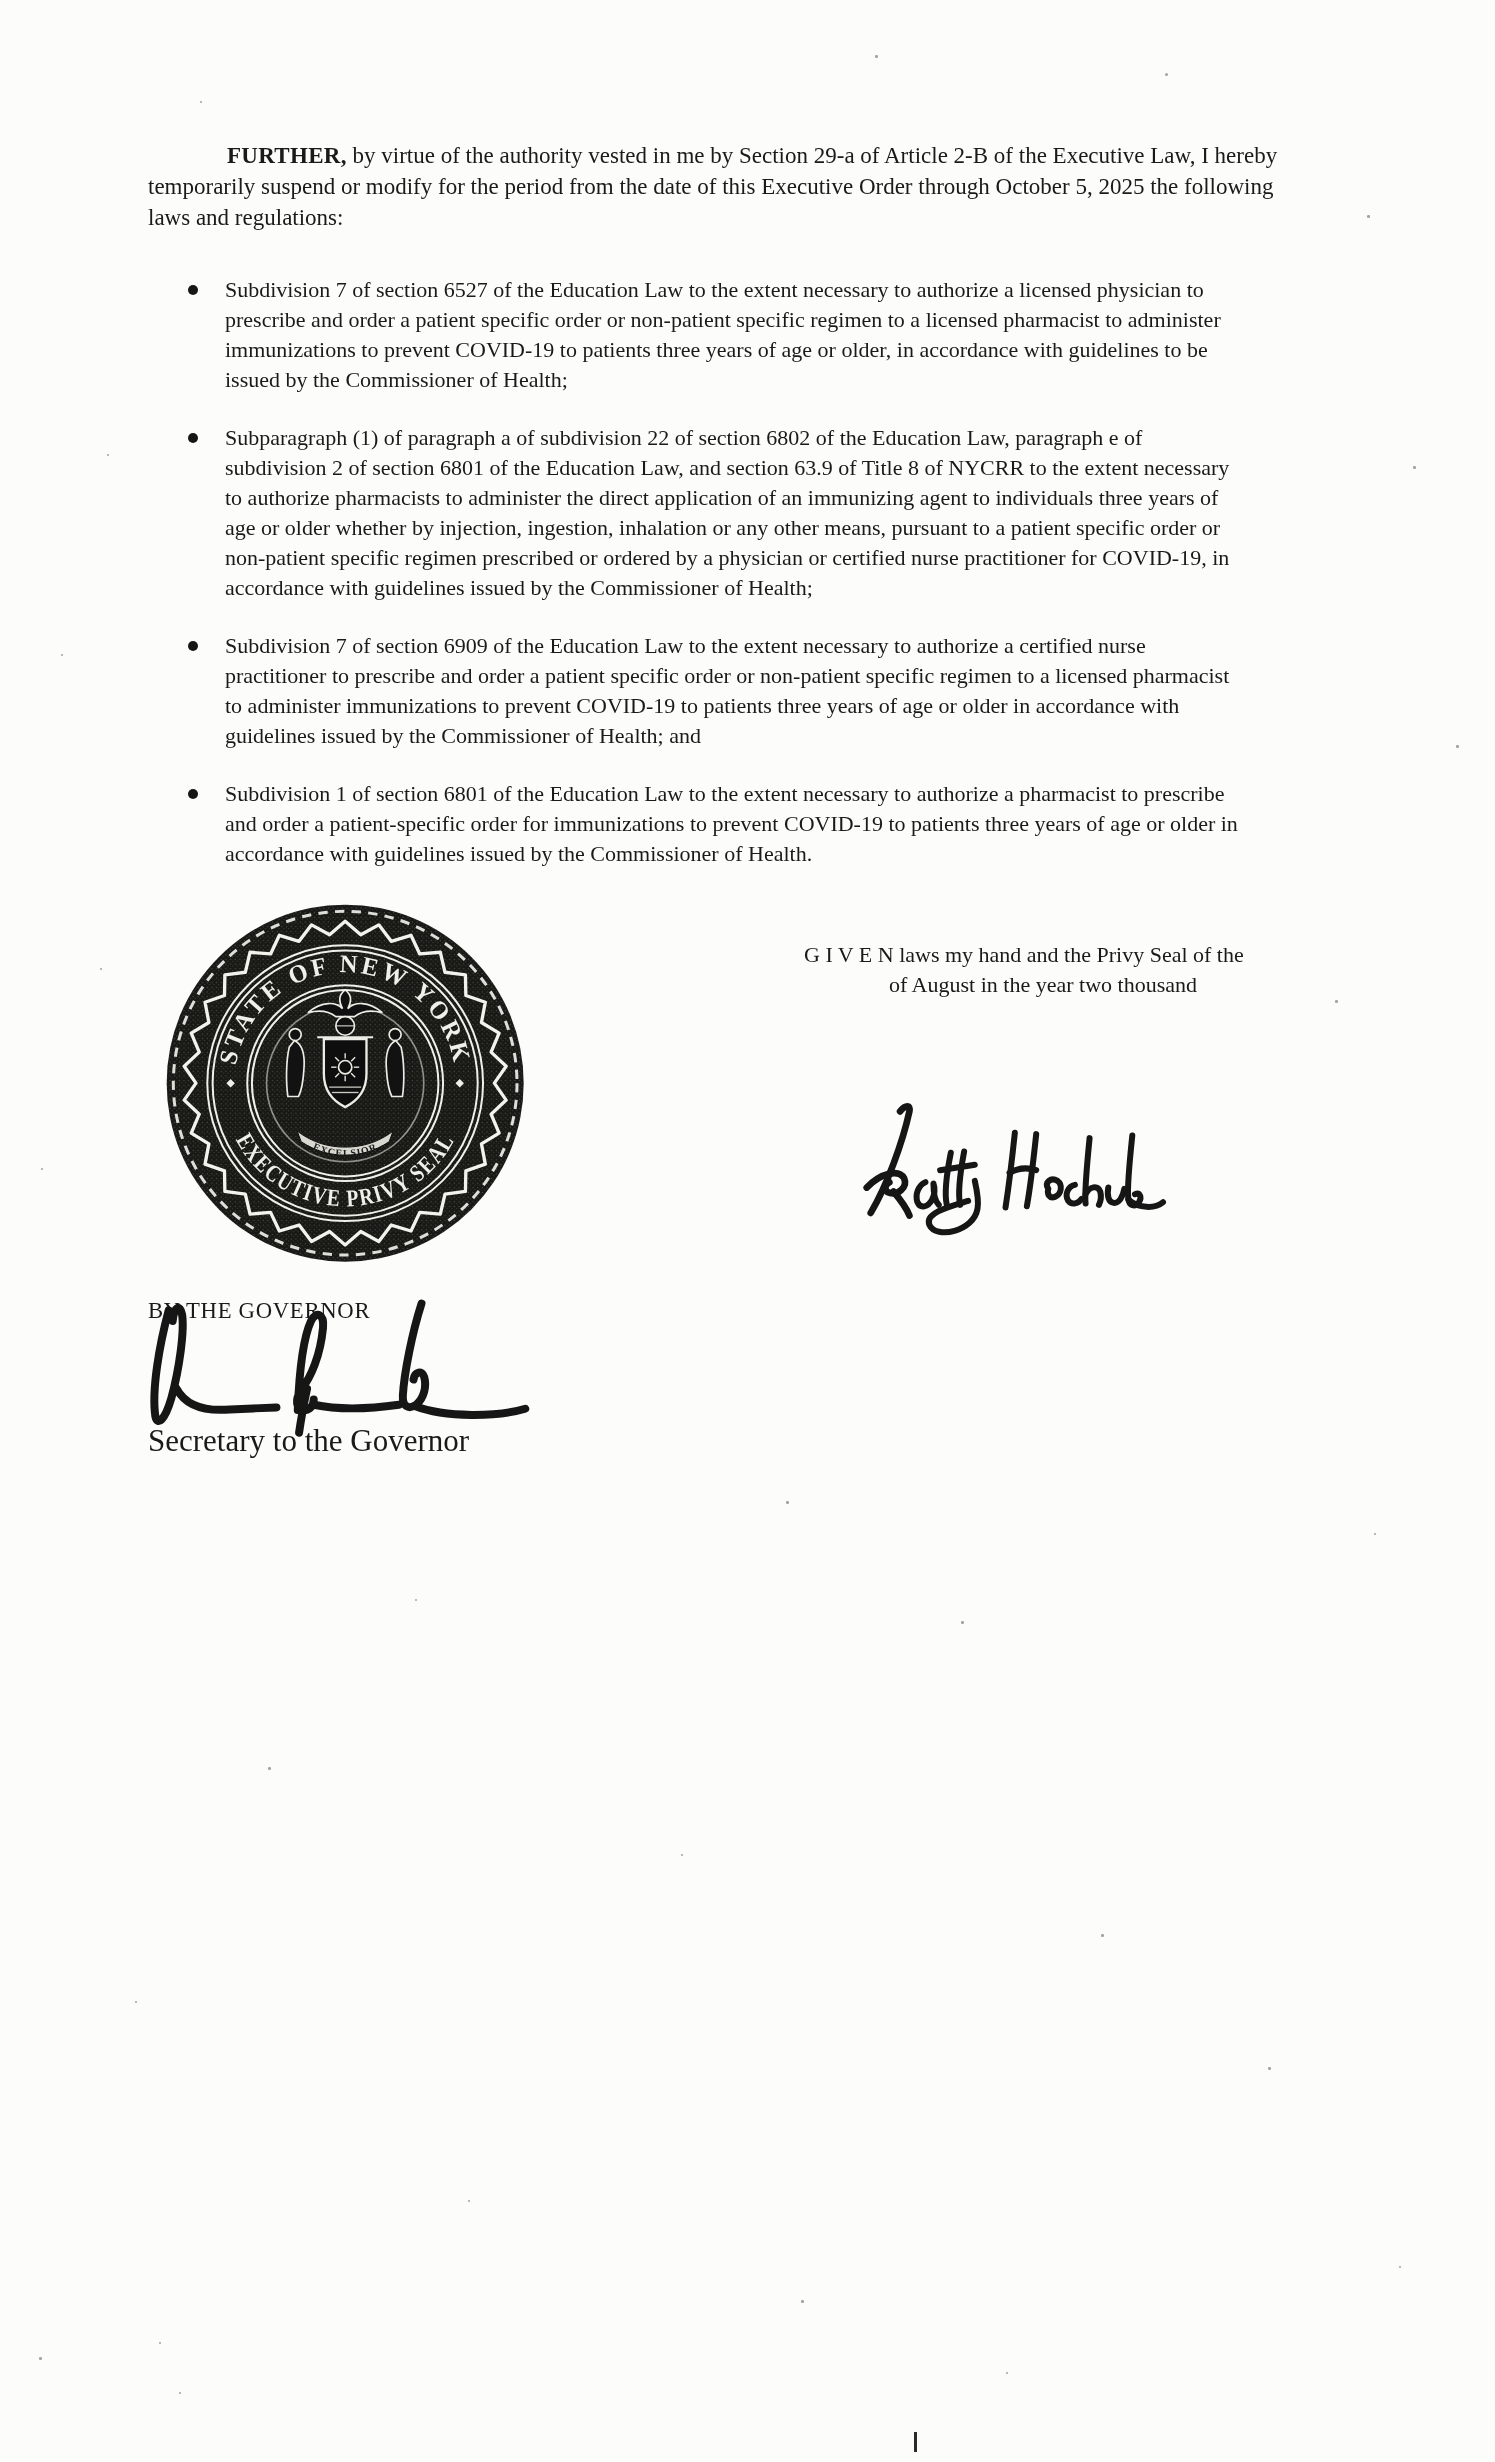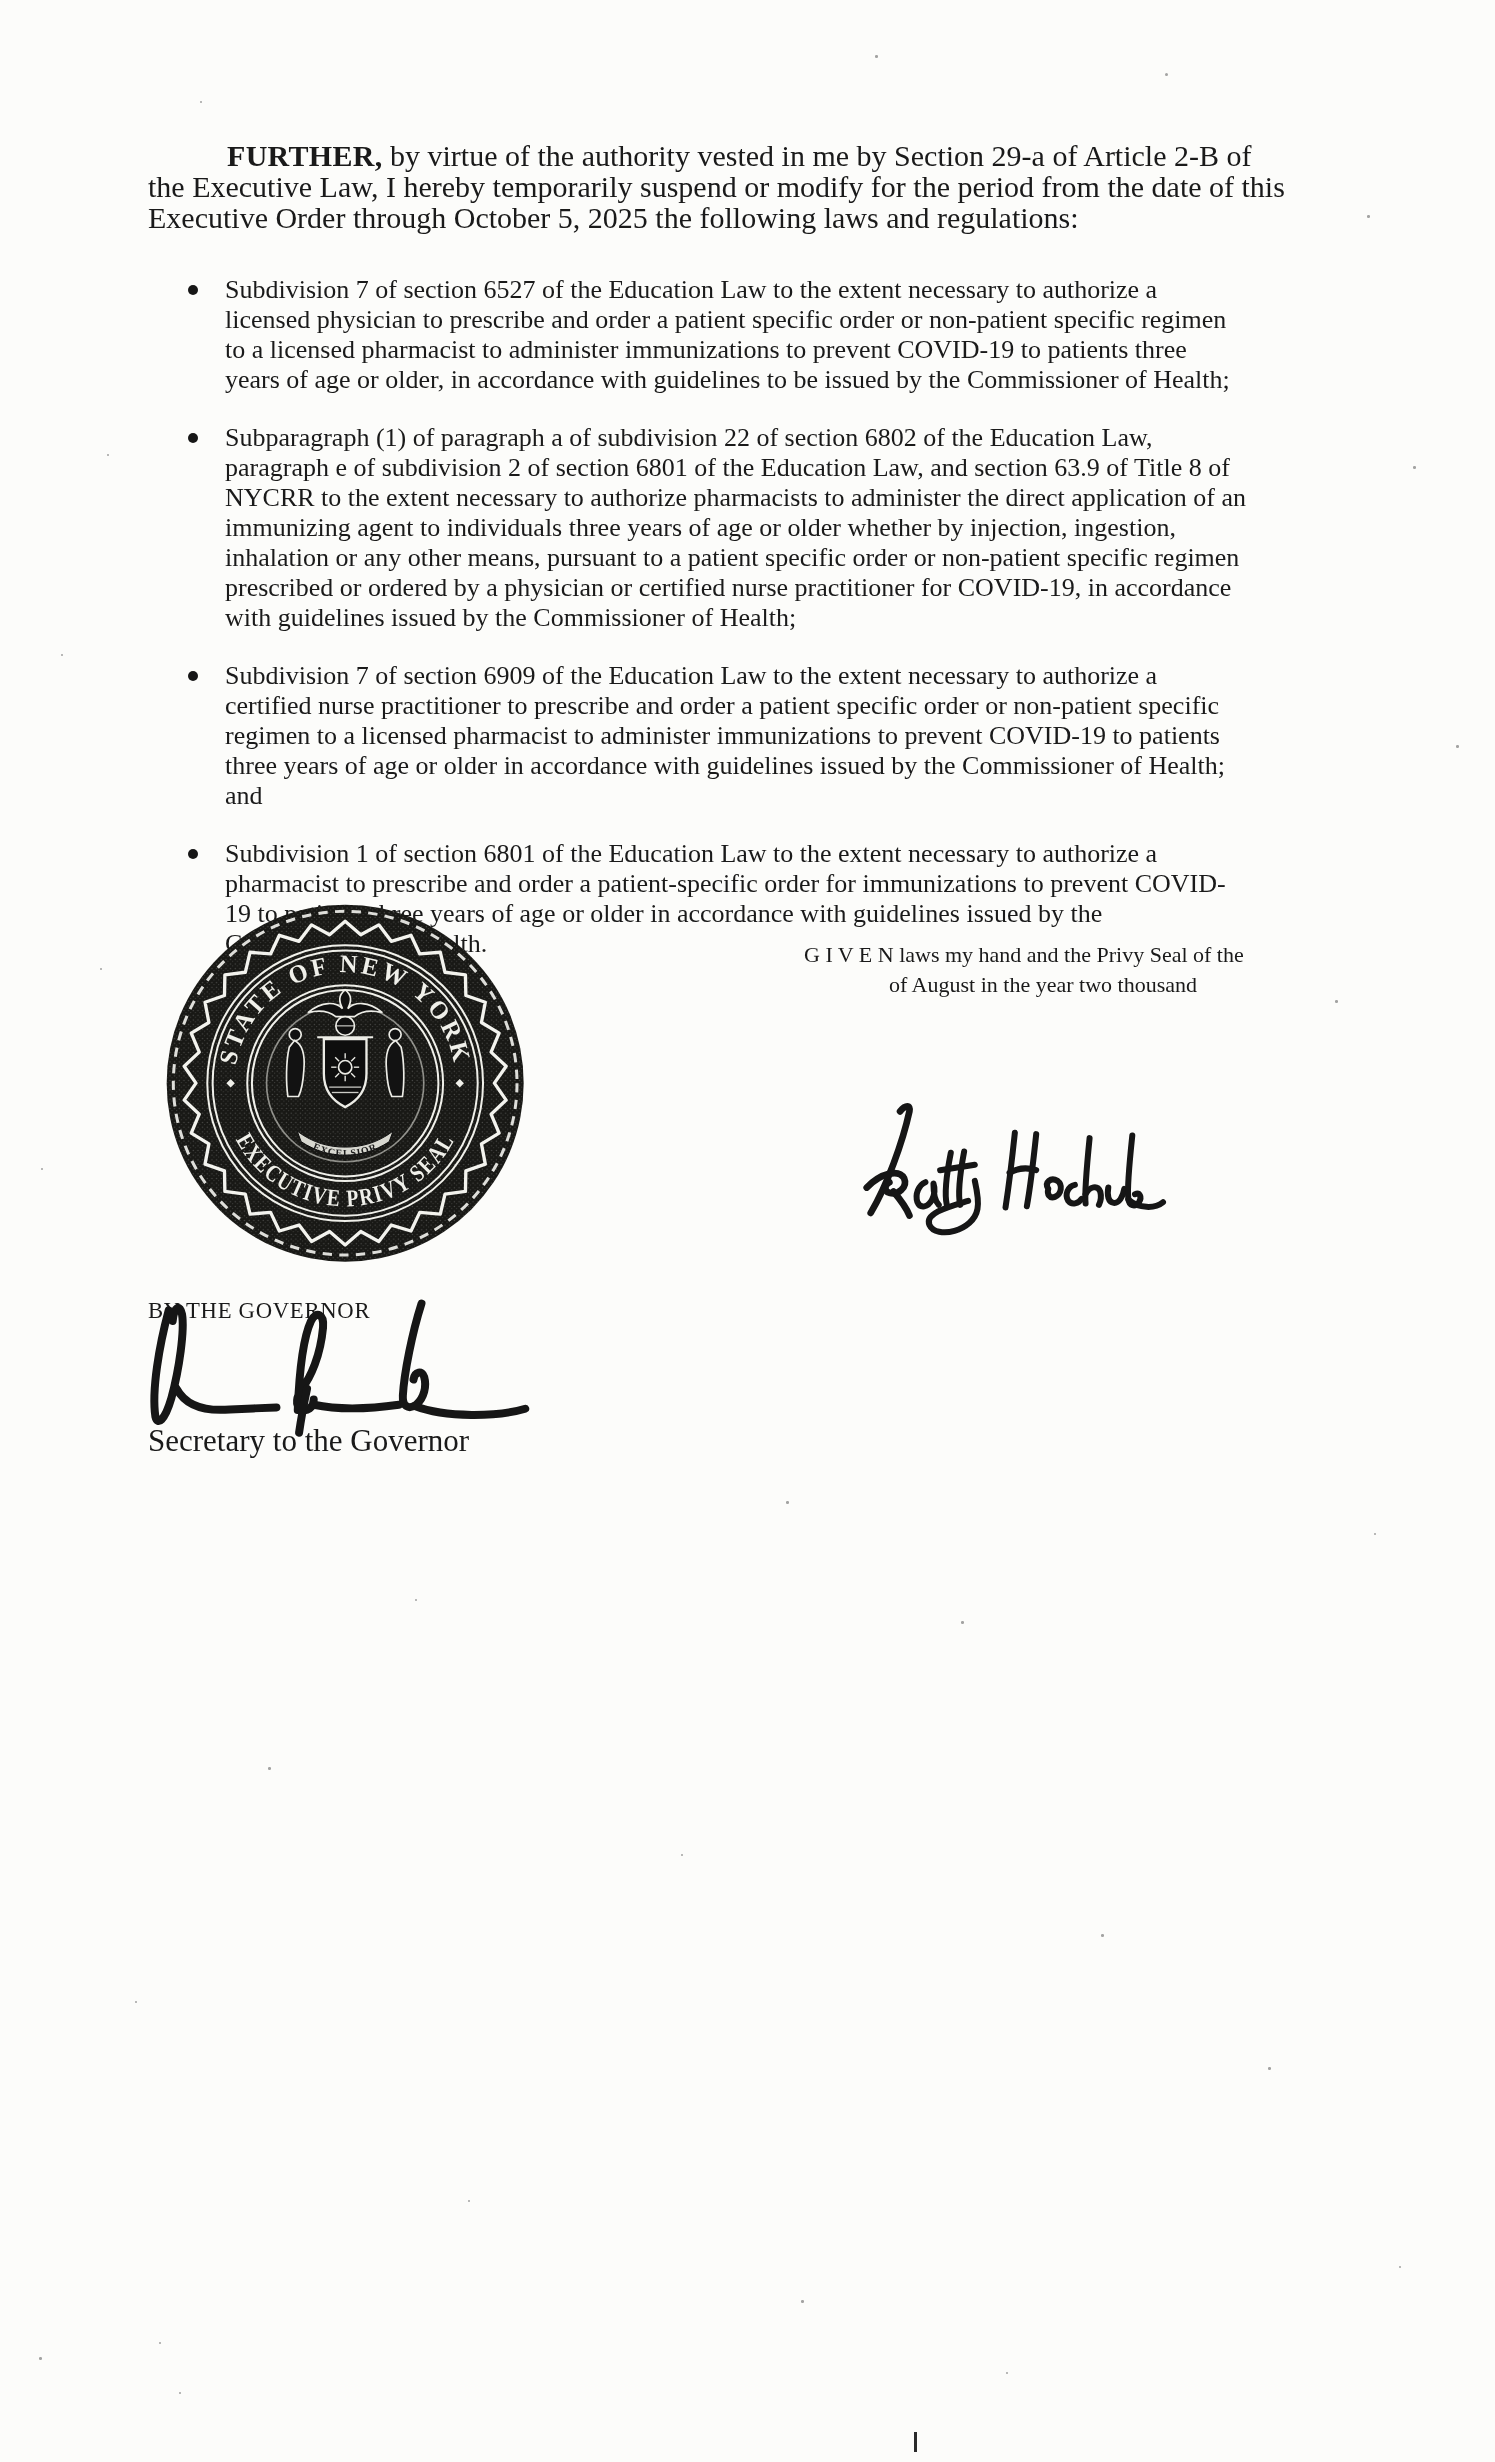--- a/index.html
+++ b/index.html
@@ -3,25 +3,25 @@
 <meta charset="utf-8">
 <title>Scanned Executive Order Page</title>
 <style>
   html,body{margin:0;padding:0;background:#fcfcfa;}
   .page{
     position:relative;width:1495px;height:2462px;background:#fcfcfa;
     overflow:hidden;font-family:"Liberation Serif","DejaVu Serif",serif;color:#1a1a1a;
   }
   .intro{
     position:absolute;left:148px;top:140px;width:1141px;margin:0;
-    font-size:30px;line-height:31px;text-indent:79px;
+    font-size:23px;line-height:31px;text-indent:79px;
   }
   .intro .lead{font-weight:bold;letter-spacing:0.3px;}
   .bullets{position:absolute;left:148px;top:275px;width:1098px;}
-  .bullet{position:relative;padding-left:77px;font-size:26px;line-height:30px;margin:0 0 28px 0;}
+  .bullet{position:relative;padding-left:77px;font-size:22px;line-height:30px;margin:0 0 28px 0;}
   .bullet .dot{position:absolute;left:40px;top:10px;width:10px;height:10px;border-radius:50%;background:#161616;}
   .given{position:absolute;left:804px;top:940px;width:513px;font-size:22px;line-height:30px;}
   .gline.cont{padding-left:85px;}
   .bygov{position:absolute;left:148px;top:1298px;font-size:22.7px;letter-spacing:0.7px;white-space:nowrap;}
   .sectitle{position:absolute;left:148px;top:1423px;font-size:31px;white-space:nowrap;}
   #seal{position:absolute;left:164px;top:902px;}
   #gov-sig{position:absolute;left:820px;top:1094px;}
   #sec-sig{position:absolute;left:139px;top:1289px;}
   .bottom-mark{position:absolute;left:914px;top:2432px;width:3.3px;height:20px;background:#2a2a2a;}
   .speck{position:absolute;background:#4a4a4a;border-radius:50%;opacity:.5;}

